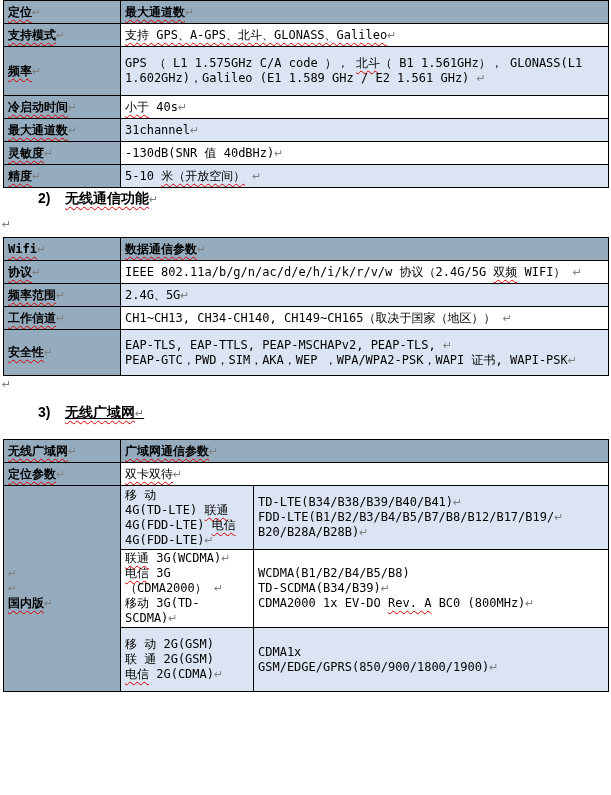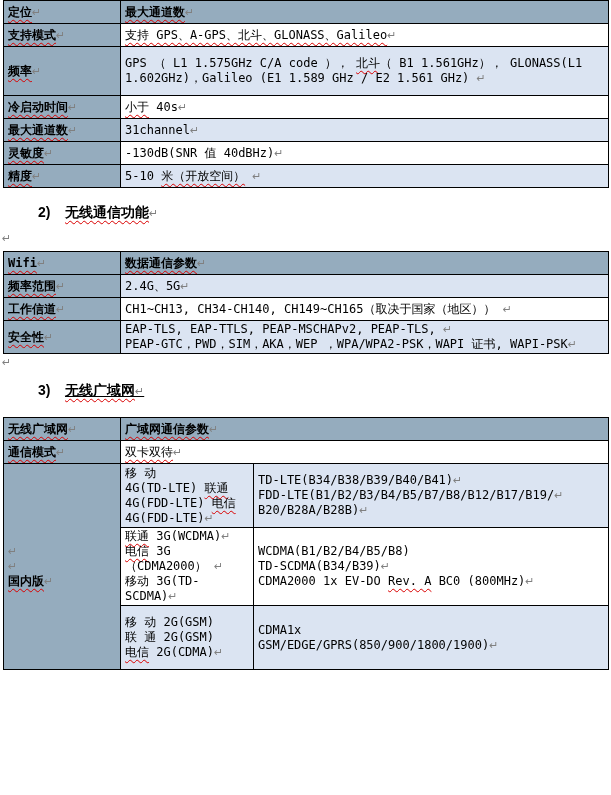--- a/index.html
+++ b/index.html
@@ -22,21 +22,21 @@
     margin:8px 0 0 3px;
     font-family:"Liberation Sans","DejaVu Sans",sans-serif;
     font-weight:bold; font-size:16px; line-height:20px;
   }
   .heading{
     font-family:"Liberation Sans","DejaVu Sans",sans-serif;
     font-weight:bold; font-size:14px; line-height:20px;
     margin-left:38px;
   }
   .h1{margin-top:23px; margin-bottom:11px;}
-  .h2{margin-top:14px; margin-bottom:6px;}
+  .h2{margin-bottom:6px;}
   .h3{margin-top:10px; margin-bottom:15px;text-decoration:underline;}
   .hnum{display:inline-block; width:27px;}
   .pilcrow-line{margin-left:2px; height:16px; line-height:16px;}
   .pilcrow{
     color:var(--pilcrow);
     font-family:"DejaVu Sans",sans-serif;
     font-weight:normal;
     font-size:11px;
     text-decoration:none;
   }
@@ -132,20 +132,24 @@
   <table class="doc-table wifi">
     <colgroup>
         <col style="width:117px">
         <col style="width:488px">
       </colgroup>
     <tbody id="wifi-table-body">
         <tr class="header">
           <td class="label-cell"><span class="wavy">Wifi</span><span class="pilcrow">↵</span></td>
           <td class="value-cell"><span class="wavy">数据通信参数</span><span class="pilcrow">↵</span></td>
         </tr>
+        <tr class="white">
+          <td class="label-cell"><span class="wavy">协议</span><span class="pilcrow">↵</span></td>
+          <td class="value-cell">IEEE 802.11a/b/g/n/ac/d/e/h/i/k/r/v/w 协议（2.4G/5G <span class="wavy">双频</span> WIFI） <span class="pilcrow">↵</span></td>
+        </tr>
         <tr class="blue">
           <td class="label-cell"><span class="wavy">频率范围</span><span class="pilcrow">↵</span></td>
           <td class="value-cell">2.4G、5G<span class="pilcrow">↵</span></td>
         </tr>
         <tr class="white">
           <td class="label-cell"><span class="wavy">工作信道</span><span class="pilcrow">↵</span></td>
           <td class="value-cell">CH1~CH13, CH34-CH140, CH149~CH165（取决于国家（地区）） <span class="pilcrow">↵</span></td>
         </tr>
         <tr class="blue">
           <td class="label-cell"><span class="wavy">安全性</span><span class="pilcrow">↵</span></td>
@@ -165,21 +169,21 @@
         <col style="width:117px">
         <col style="width:133px">
         <col style="width:355px">
       </colgroup>
     <tbody id="wwan-table-body">
         <tr class="header">
           <td class="label-cell"><span class="wavy">无线广域网</span><span class="pilcrow">↵</span></td>
           <td class="value-cell" colspan="2"><span class="wavy">广域网通信参数</span><span class="pilcrow">↵</span></td>
         </tr>
         <tr class="white">
-          <td class="label-cell"><span class="wavy">通信模式</span><span class="pilcrow">↵</span></td>
+          <td class="label-cell"><span class="wavy">定位参数</span><span class="pilcrow">↵</span></td>
           <td class="value-cell" colspan="2"><span class="wavy">双卡双待</span><span class="pilcrow">↵</span></td>
         </tr>
         <tr class="blue">
           <td class="label-cell group-label" rowspan="3"><span class="pilcrow">↵</span><br><span class="pilcrow">↵</span><br><span class="wavy">国内版</span><span class="pilcrow">↵</span></td>
           <td class="value-cell">移 动 <br>4G(TD-LTE) <span class="wavy">联通</span><br>4G(FDD-LTE) <span class="wavy">电信</span><br>4G(FDD-LTE)<span class="pilcrow">↵</span></td>
           <td class="value-cell">TD-LTE(B34/B38/B39/B40/B41)<span class="pilcrow">↵</span><br>FDD-LTE(B1/B2/B3/B4/B5/B7/B8/B12/B17/B19/<span class="pilcrow">↵</span><br>B20/B28A/B28B)<span class="pilcrow">↵</span></td>
         </tr>
         <tr class="white">
           <td class="value-cell"><span class="wavy">联通</span> 3G(WCDMA)<span class="pilcrow">↵</span><br><span class="wavy">电信</span> 3G （CDMA2000） <span class="pilcrow">↵</span><br>移动 3G(TD-SCDMA)<span class="pilcrow">↵</span></td>
           <td class="value-cell">WCDMA(B1/B2/B4/B5/B8)<br>TD-SCDMA(B34/B39)<span class="pilcrow">↵</span><br>CDMA2000 1x EV-DO <span class="wavy">Rev. A</span> BC0 (800MHz)<span class="pilcrow">↵</span></td>

